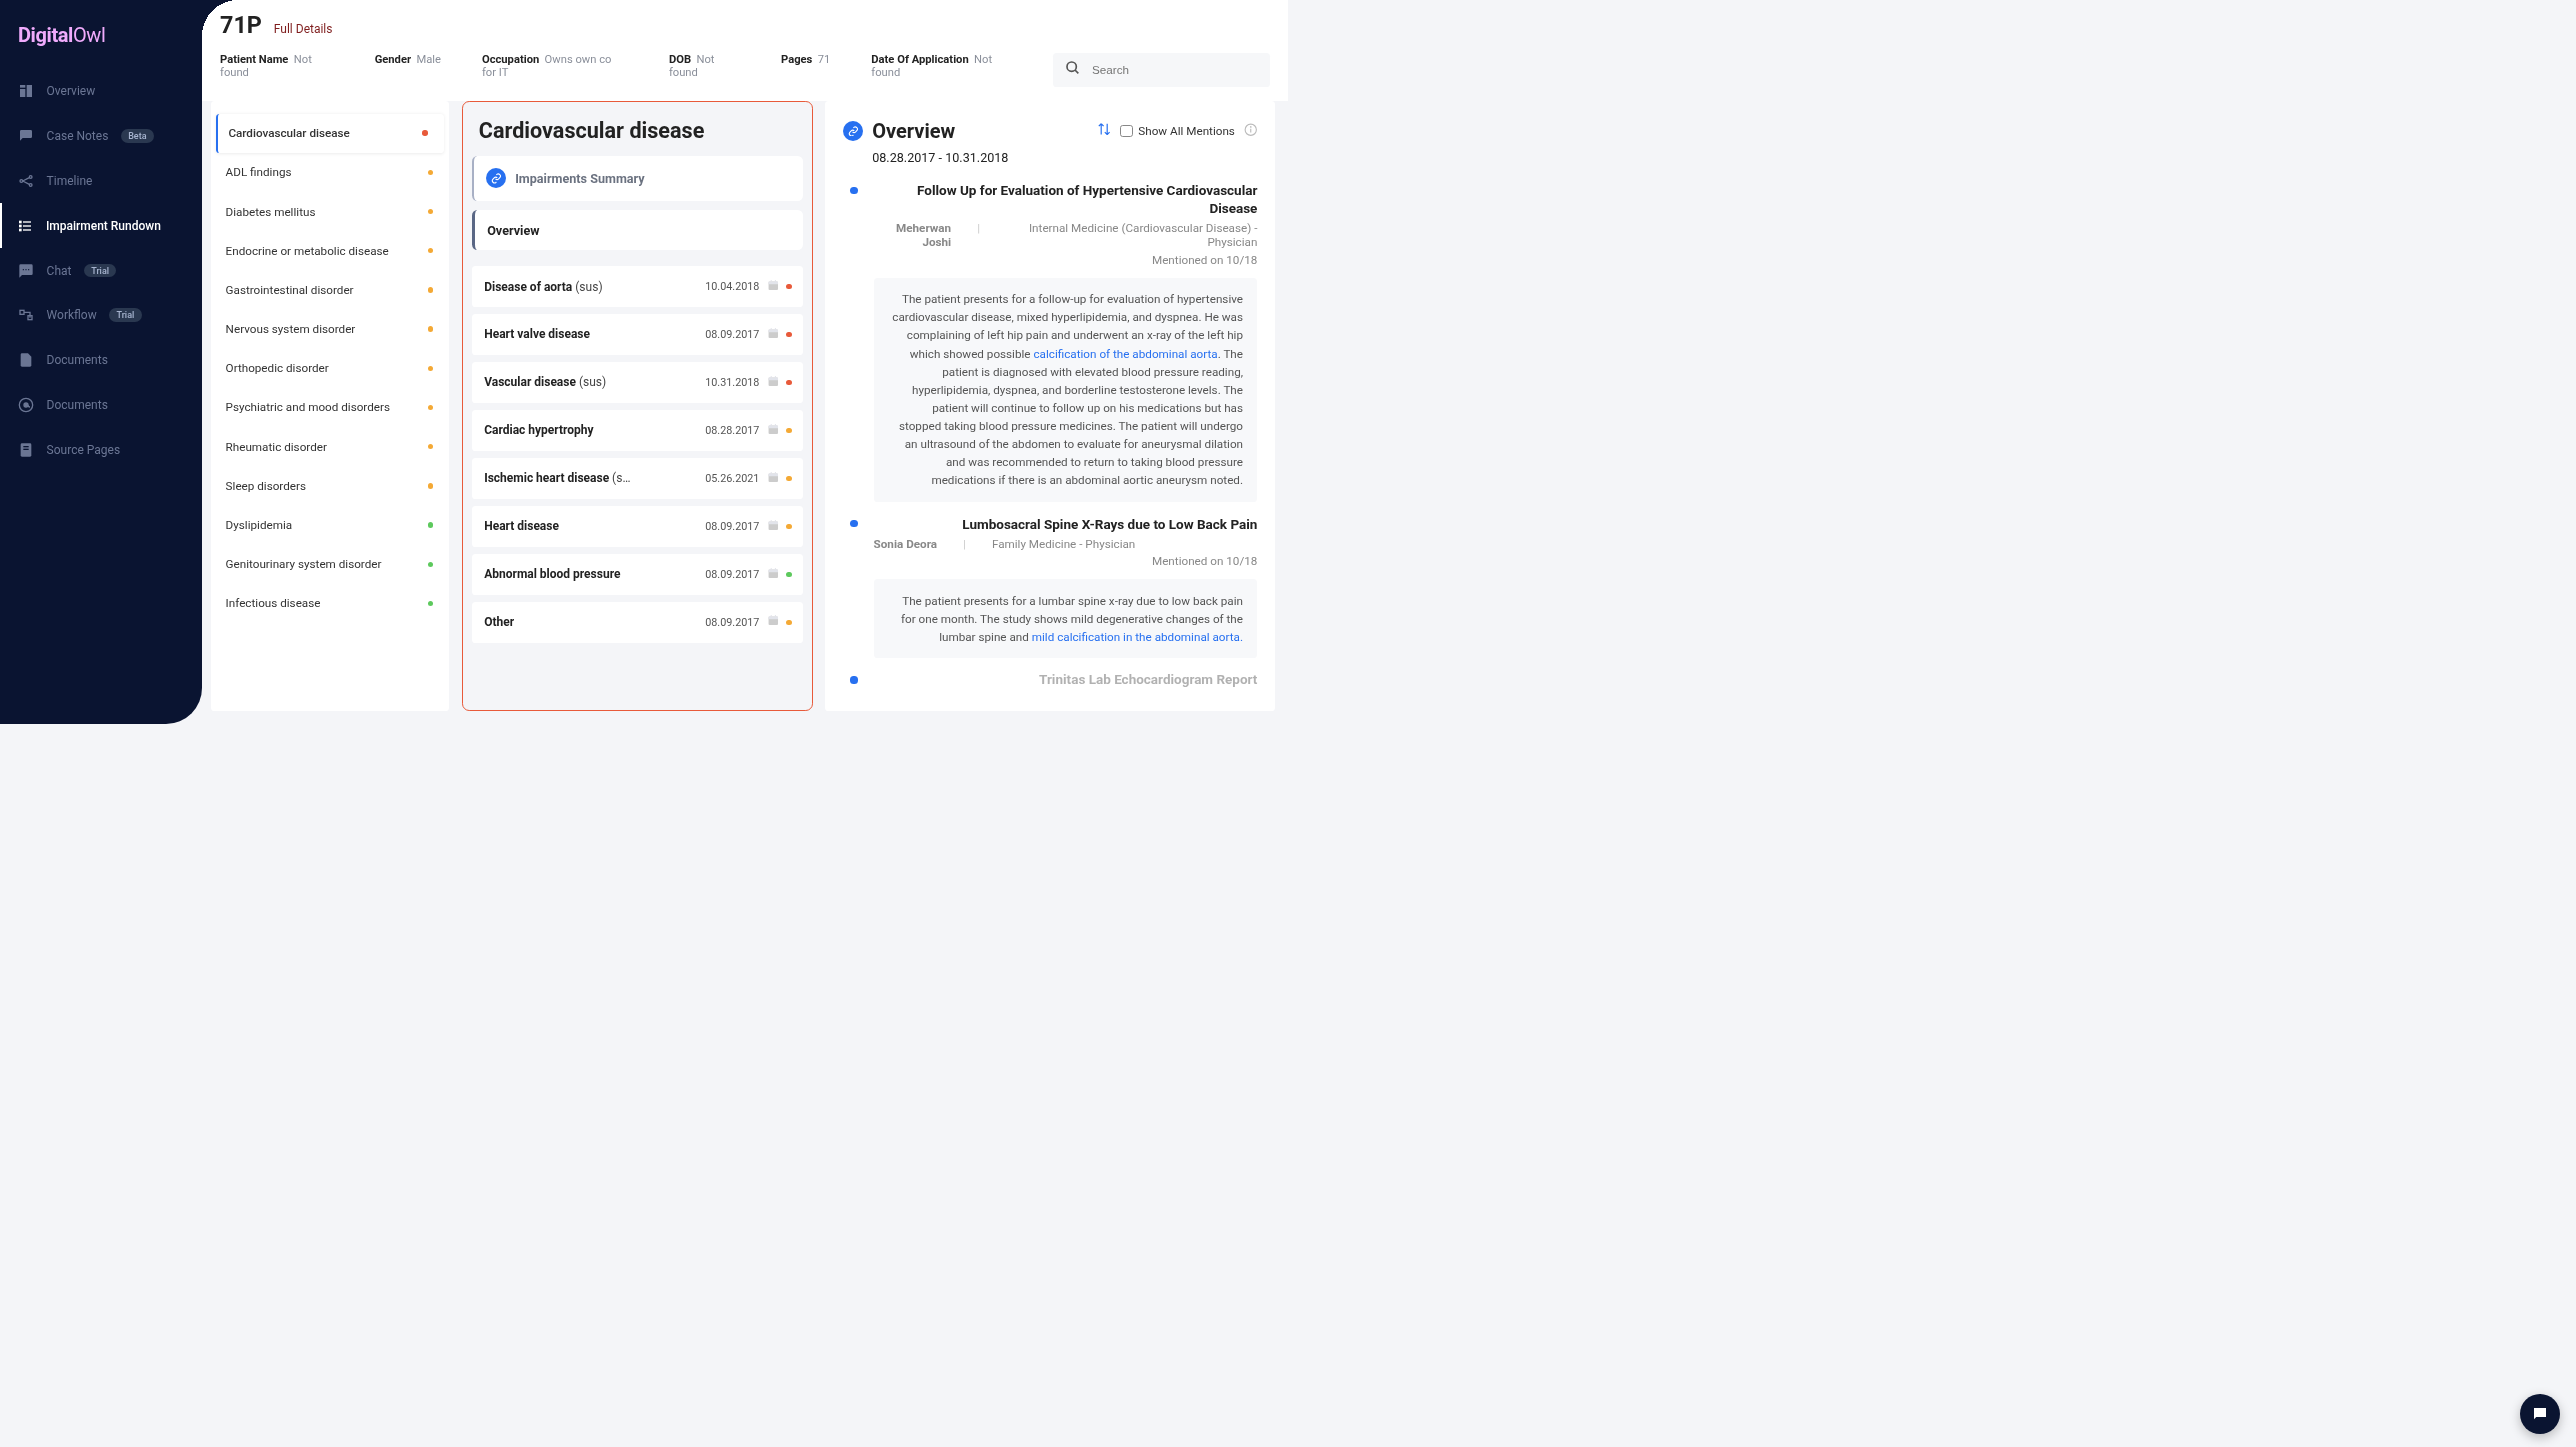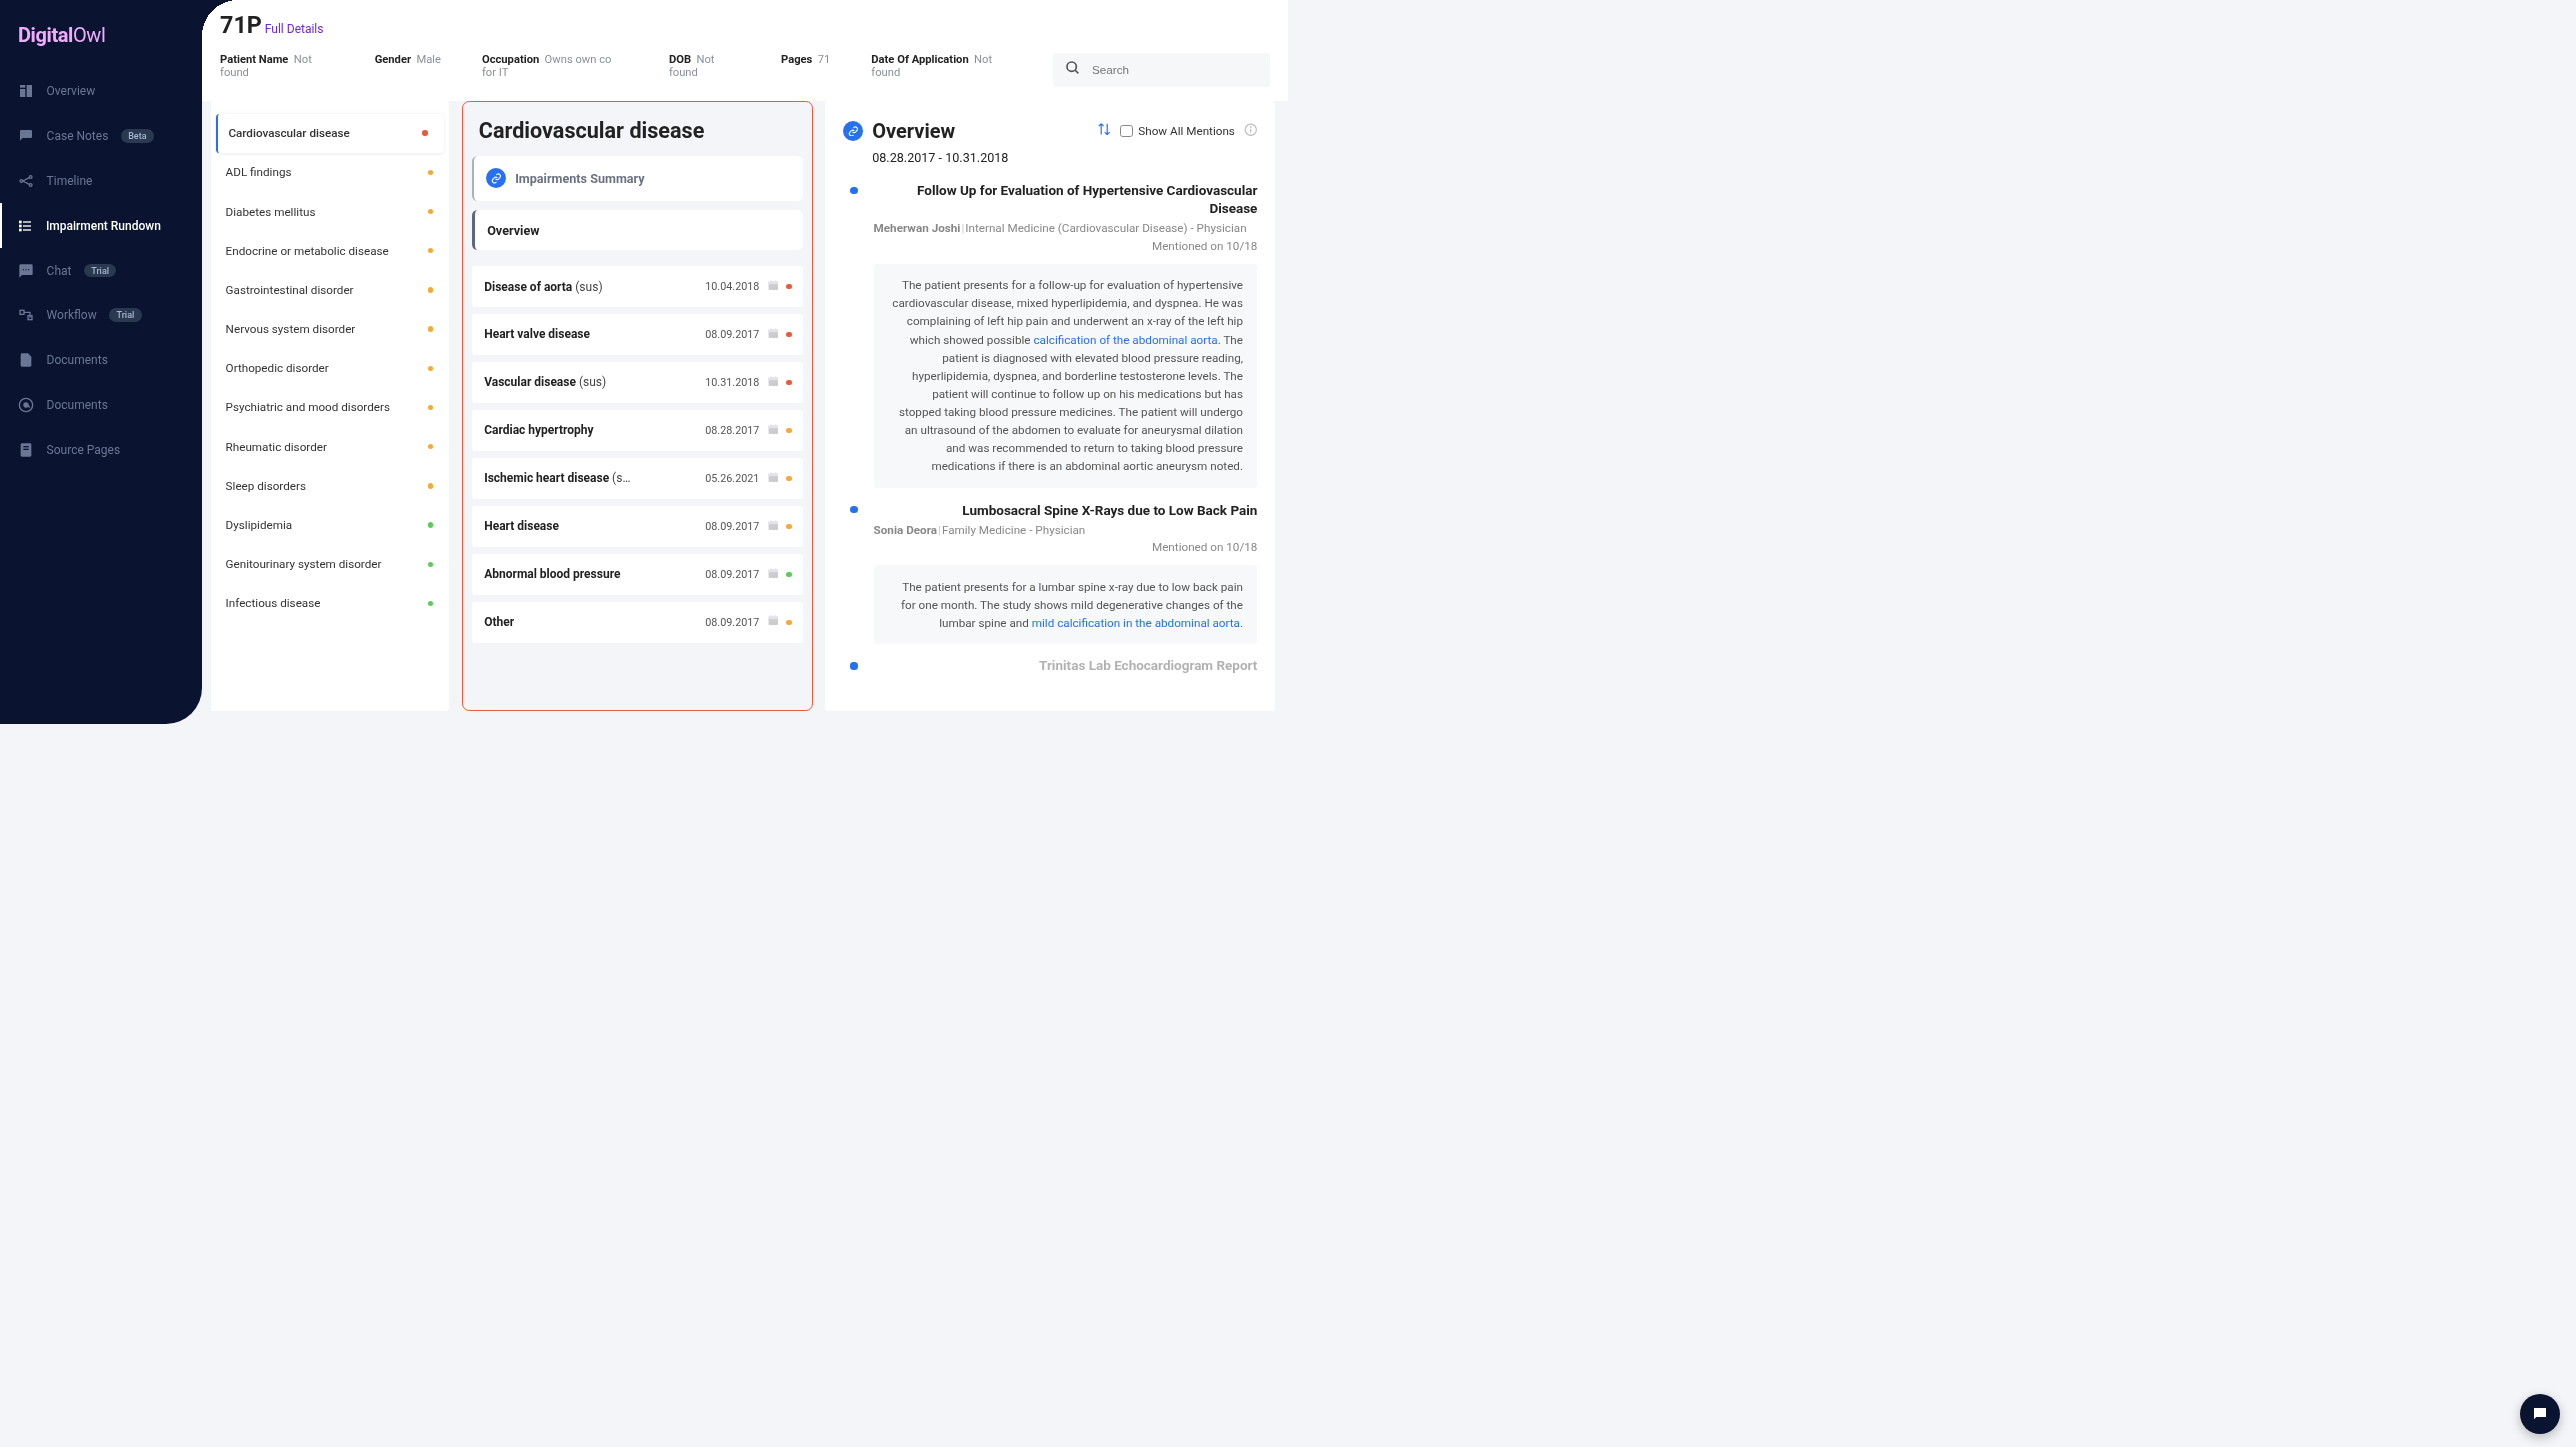--- a/index.html
+++ b/index.html
@@ -15,21 +15,21 @@
 .nav-item { display: flex; align-items: center; padding: 14.4px 18px; color: #6b7694; font-size: 12px; cursor: pointer; gap: 12.6px; }
 .nav-item.active { color: #fff; border-left: 2.7px solid #fff; padding-left: 15.3px; font-weight: 500; }
 .nav-icon { width: 16px; height: 16px; display: flex; align-items: center; justify-content: center; flex-shrink: 0; }
 .nav-icon svg { width: 16px; height: 16px; }
 .badge { font-size: 9px; padding: 1.8px 7.2px; border-radius: 9px; background: #2a3850; color: #a8b5d0; font-weight: 500; }
 
 
 .main { flex: 1; display: flex; flex-direction: column; background: #fff; overflow: hidden; }
 .top-header { padding: 10.8px 0 5.4px 18px; background: #fff; }
 .case-id { font-size: 23.4px; font-weight: 700; color: #222; display: inline-block; }
-.full-details { color: #6d28d9; font-size: 12px; cursor: pointer; text-align: right; }
+.full-details { color: #7f1d1d; font-size: 12px; margin-left: 9px; cursor: pointer; text-align: right; }
 .meta-row { display: flex; align-items: flex-start; padding: 9px 18px 14.4px; gap: 41px; background: #fff; }
 .meta-item { font-size: 11.2px; }
 .meta-label { font-weight: 700; color: #222; }
 .meta-value { color: #8a8f9a; margin-left: 5.4px; }
 .search-wrap { margin-left: auto; display: flex; align-items: center; background: #f6f7f9; border-radius: 3.6px; padding: 7.2px 12.6px; width: 234px; gap: 10.8px; }
 .search-wrap input { border: none; background: transparent; outline: none; font-size: 11.7px; flex: 1; color: #555; }
 .search-icon { color: #555; }
 
 
 .content { flex: 1; display: flex; gap: 12.6px; padding: 0 12.6px 12.6px 9px; background: #f4f5f8; overflow: hidden; }
@@ -67,21 +67,21 @@
 .sort-icon { color: #2770f0; }
 .checkbox-wrap { display: flex; align-items: center; gap: 5.4px; font-size: 11.7px; color: #333; cursor: pointer; }
 .checkbox { width: 12.6px; height: 12.6px; border: 1.8px solid #888; border-radius: 2.7px; }
 .info-icon { color: #bbb; }
 .date-range { font-size: 12.6px; color: #222; margin: 7.2px 0 16px 29px; }
 .timeline-events { padding-left: 7.2px; }
 .event { display: flex; gap: 16px; margin-bottom: 12.6px; }
 .event-dot { width: 7.2px; height: 7.2px; border-radius: 50%; background: #2770f0; margin-top: 5.4px; flex-shrink: 0; }
 .event-body { flex: 1; text-align: right; }
 .event-title { font-size: 13.5px; font-weight: 700; color: #222; line-height: 1.35; }
-.event-meta { display: flex; gap: 1px; color: #888; font-size: 11.7px; margin-top: 3.6px; }
+.event-meta { display: flex; gap: 26px; color: #888; font-size: 11.7px; margin-top: 3.6px; }
 .event-author { font-weight: 700; }
 .event-sep { color: #ccc; }
 .event-role { color: #888; }
 .event-mentioned { color: #888; font-size: 11.7px; margin-top: 3.6px; }
 .event-text { background: #f7f8fa; border-radius: 3.6px; padding: 12.6px 14.4px; margin-top: 10.8px; font-size: 11.7px; color: #555; line-height: 1.55; }
 .event-text a { color: #2770f0; text-decoration: none; }
 .cutoff { font-size: 13.5px; font-weight: 700; color: #222; opacity: 0.35; }
 
 
 .fab { position: absolute; right: 16px; bottom: 12.6px; width: 40px; height: 40px; border-radius: 50%; background: #0a1431; display: flex; align-items: center; justify-content: center; box-shadow: 0 3.6px 10.8px rgba(0,0,0,0.25); cursor: pointer; }

